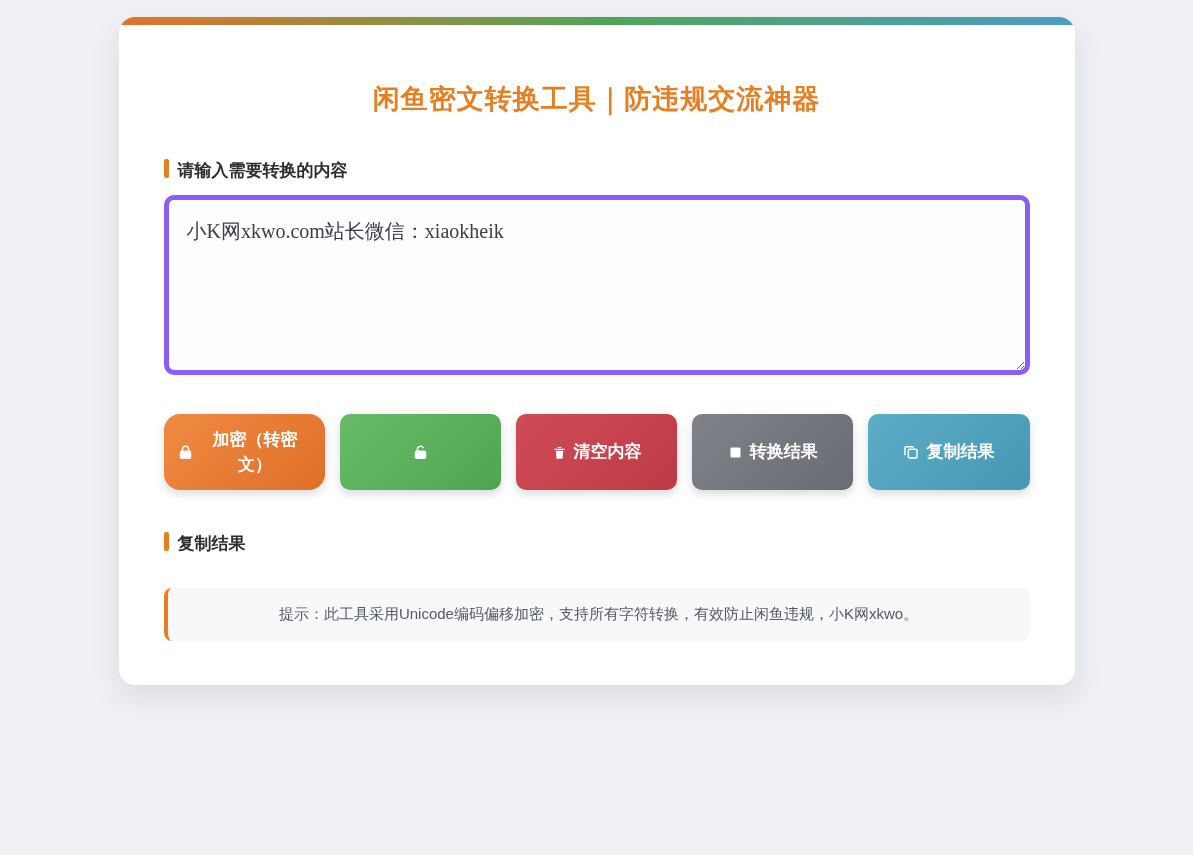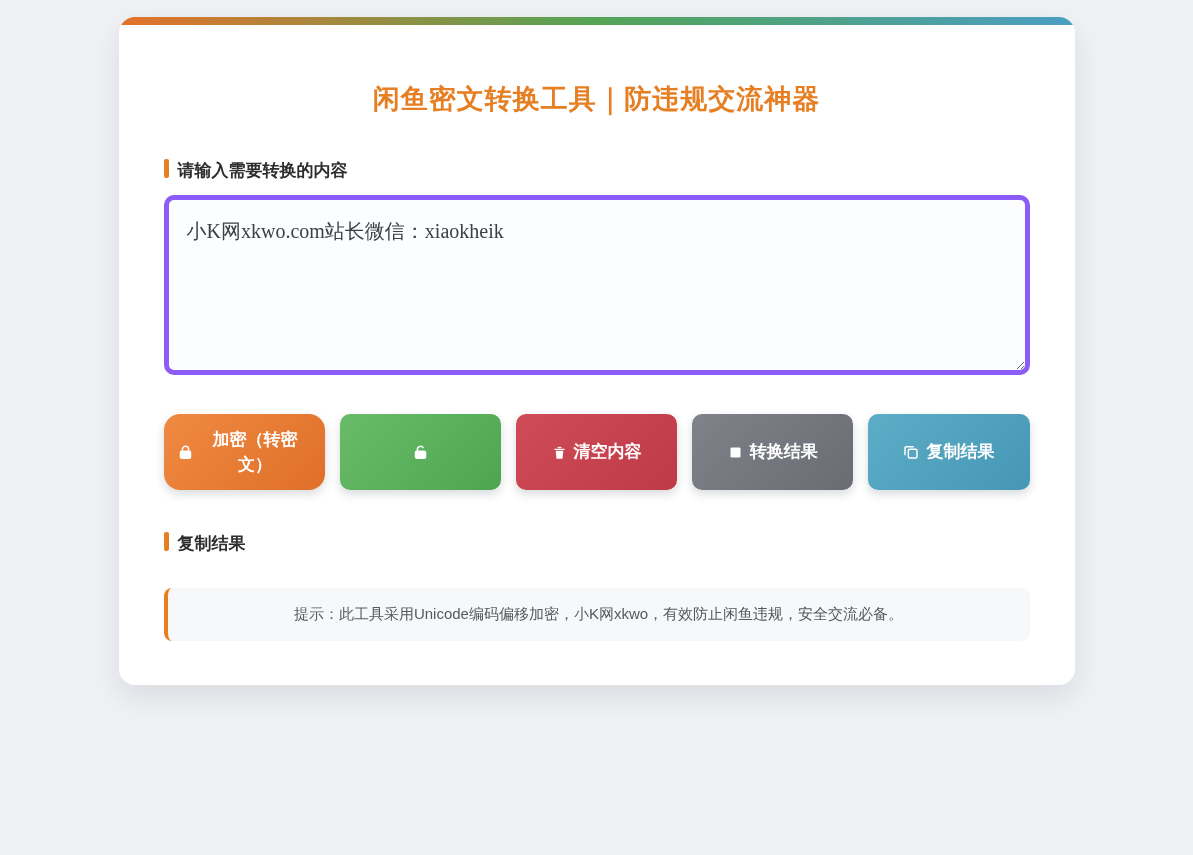--- a/index.html
+++ b/index.html
@@ -160,17 +160,17 @@
 
     </div>
 
     <div class="section-label">
       <span class="bar"></span>
       <span class="text">复制结果</span>
     </div>
 
 
     <div class="tip-box">
-      <span>提示：此工具采用Unicode编码偏移加密，小K网xkwo，有效防止闲鱼违规，安全交流必备。</span>
+      <span>提示：此工具采用Unicode编码偏移加密，支持所有字符转换，有效防止闲鱼违规，小K网xkwo。</span>
     </div>
 
   </div>
 </div>
 
 </body></html>

